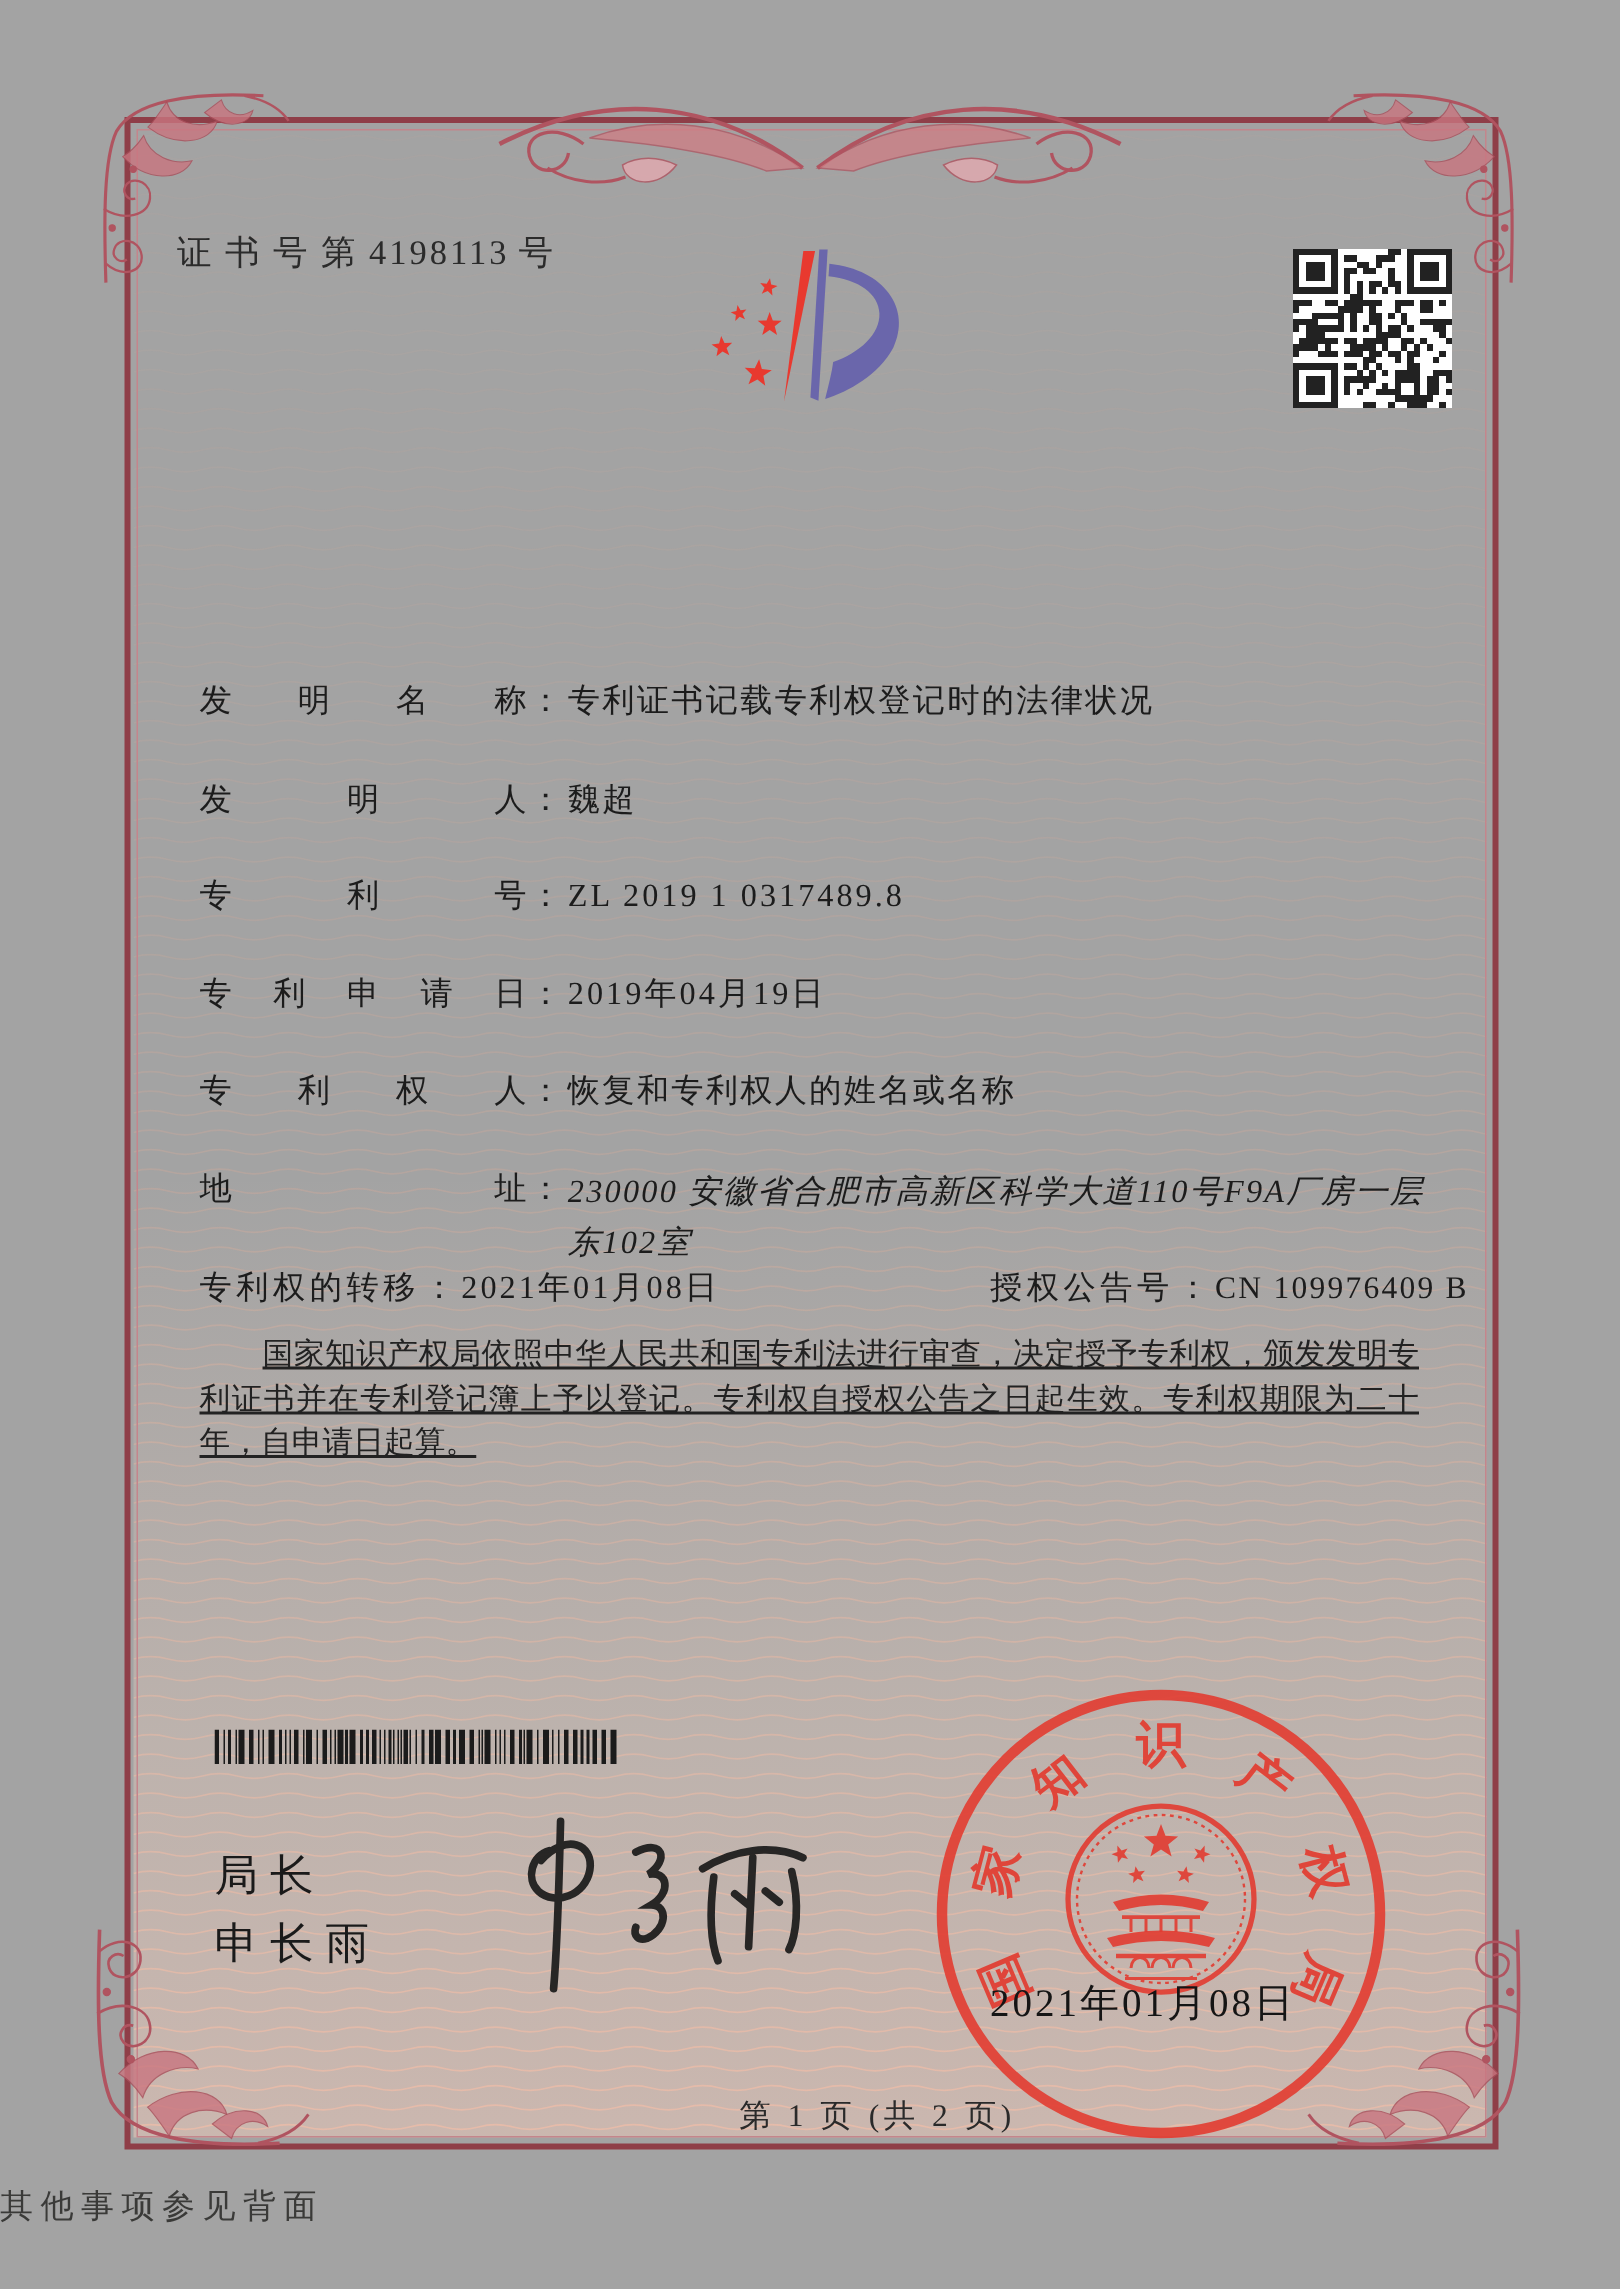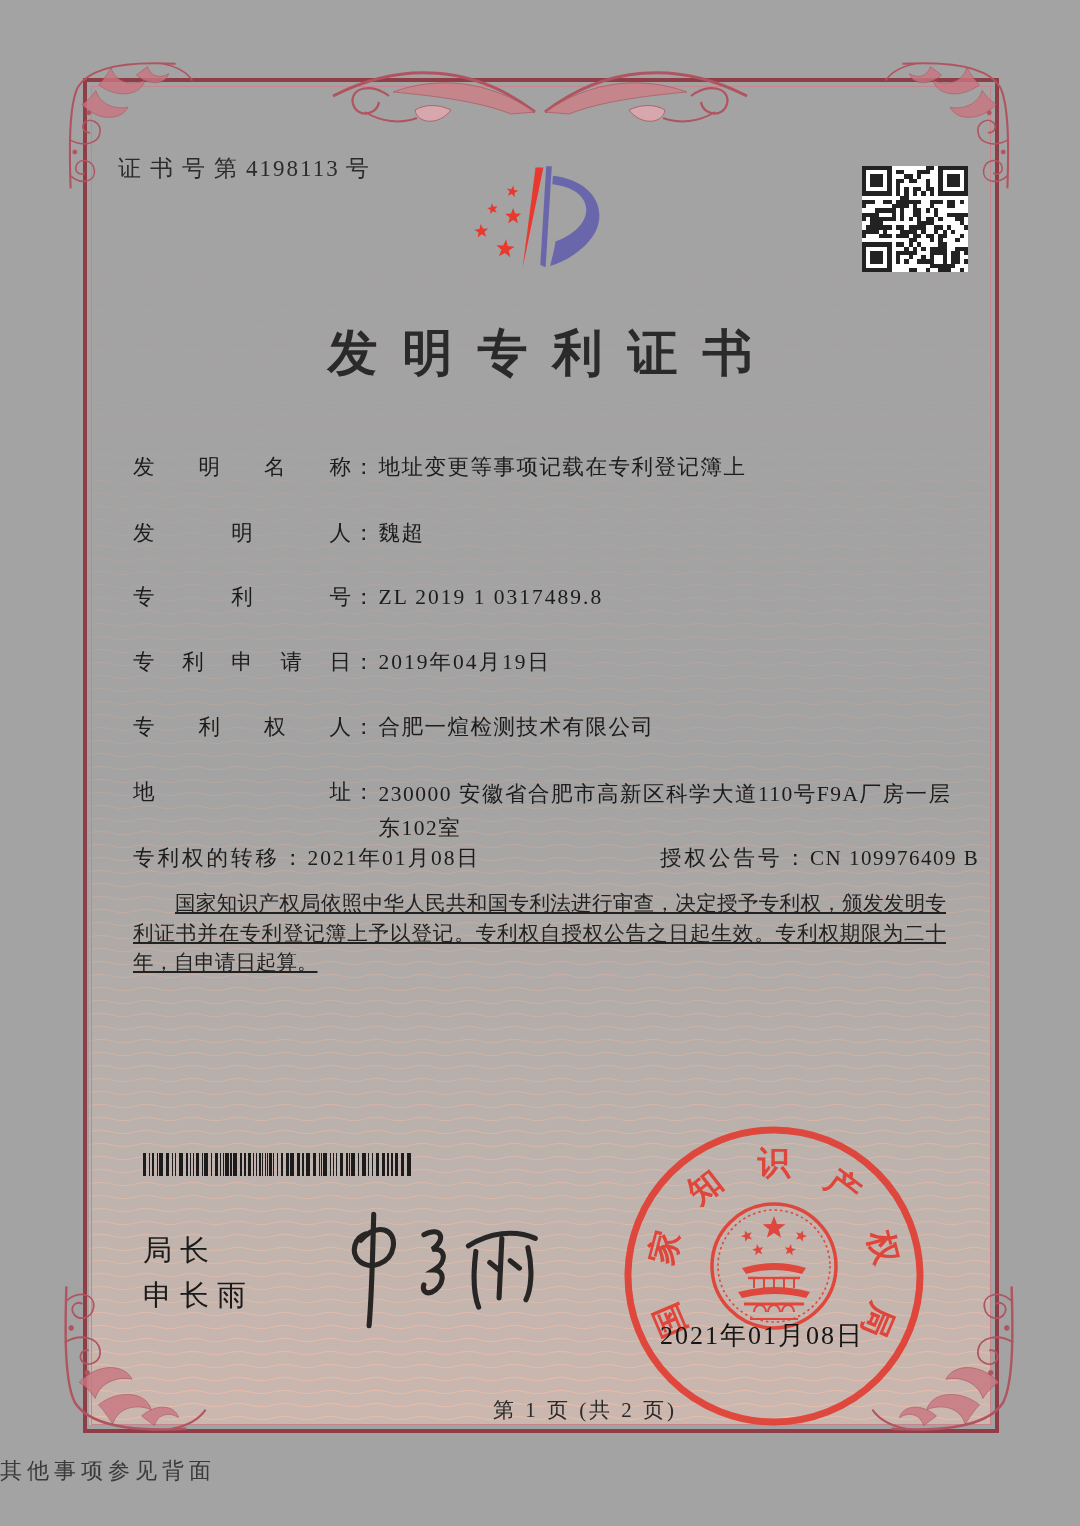--- a/index.html
+++ b/index.html
@@ -20,21 +20,21 @@
   .fdot{fill:#b05460;}
   
   .certno{left:118px;top:153px;font-size:23px;letter-spacing:2px;color:#2b2b2b;}
   .certno .sp{letter-spacing:9px;}
   .title{left:0;top:320px;width:1080px;text-align:center;font-size:50px;font-weight:bold;
          letter-spacing:.5em;text-indent:.5em;color:#2a2a2a;}
   .frow{left:133px;font-size:21.5px;white-space:nowrap;}
   .jchar{display:inline-flex;justify-content:space-between;width:218px;vertical-align:top;}
   .colon{margin:0 4px 0 2px;}
   .fval{letter-spacing:1.5px;}
-  .addrval{display:inline-block;white-space:normal;vertical-align:top;line-height:34px;letter-spacing:1.5px;}
+  .addrval{display:inline-block;white-space:normal;vertical-align:top;line-height:34px;letter-spacing:1.5px;font-style:italic;}
   .grantlbl{letter-spacing:3px;}
   .g2{position:absolute;left:527px;top:0;white-space:nowrap;}
   .g2 .fval{font-size:21px;}
   .paras{left:133px;top:889px;width:813px;font-size:20.5px;line-height:29.5px;text-align:justify;color:#222;}
   .paras p{margin:0;text-indent:2.05em;text-decoration:underline;}
   .paras p + p{margin-top:4px;}
   .director{left:143px;font-size:29px;letter-spacing:8px;color:#1a1a1a;}
   .pageinfo{left:0;top:1396px;width:1080px;text-align:center;font-size:21px;letter-spacing:3px;color:#2a2a2a;padding-left:45px;}
   .footnote{left:0;top:1456px;width:1080px;text-align:left;font-size:22px;letter-spacing:5px;color:#3a3a38;}
   .sealdate{font-size:26px;letter-spacing:2px;fill:#151515;font-family:"Liberation Serif",serif;}
@@ -431,29 +431,28 @@
       <rect x="1" y="1" width="5" height="5" fill="#fff"></rect>
       <rect x="2" y="2" width="3" height="3" fill="#222"></rect>
       <rect x="18" y="0" width="7" height="7" fill="#222"></rect>
       <rect x="19" y="1" width="5" height="5" fill="#fff"></rect>
       <rect x="20" y="2" width="3" height="3" fill="#222"></rect>
       <rect x="0" y="18" width="7" height="7" fill="#222"></rect>
       <rect x="1" y="19" width="5" height="5" fill="#fff"></rect>
       <rect x="2" y="20" width="3" height="3" fill="#222"></rect>
     </svg>
 
-  <div class="abs title">发明专利证书</div>
 
   <div class="abs frow" style="top:452px">
     <span class="jchar">
         <span>发</span>
         <span>明</span>
         <span>名</span>
         <span>称</span>
-      </span><span class="colon">：</span><span class="fval">地址变更等事项记载在专利登记簿上</span>
+      </span><span class="colon">：</span><span class="fval">专利证书记载专利权登记时的法律状况</span>
   </div>
   <div class="abs frow" style="top:518px">
     <span class="jchar">
         <span>发</span>
         <span>明</span>
         <span>人</span>
       </span><span class="colon">：</span><span class="fval">魏超</span>
   </div>
   <div class="abs frow" style="top:582px">
     <span class="jchar">
@@ -470,21 +469,21 @@
         <span>请</span>
         <span>日</span>
       </span><span class="colon">：</span><span class="fval" style="letter-spacing:2px">2019年04月19日</span>
   </div>
   <div class="abs frow" style="top:712px">
     <span class="jchar">
         <span>专</span>
         <span>利</span>
         <span>权</span>
         <span>人</span>
-      </span><span class="colon">：</span><span class="fval">合肥一煊检测技术有限公司</span>
+      </span><span class="colon">：</span><span class="fval">恢复和专利权人的姓名或名称</span>
   </div>
   <div class="abs frow" style="top:777px">
     <span class="jchar">
         <span>地</span>
         <span>址</span>
       </span><span class="colon">：</span><span class="addrval"><span>230000 安徽省合肥市高新区科学大道110号F9A厂房一层</span><br>
       <span>东102室</span></span>
   </div>
   <div class="abs frow" style="top:843px">
     <span class="grantlbl">专利权的转移</span><span class="colon">：</span><span class="fval" style="letter-spacing:2px">2021年01月08日</span>

